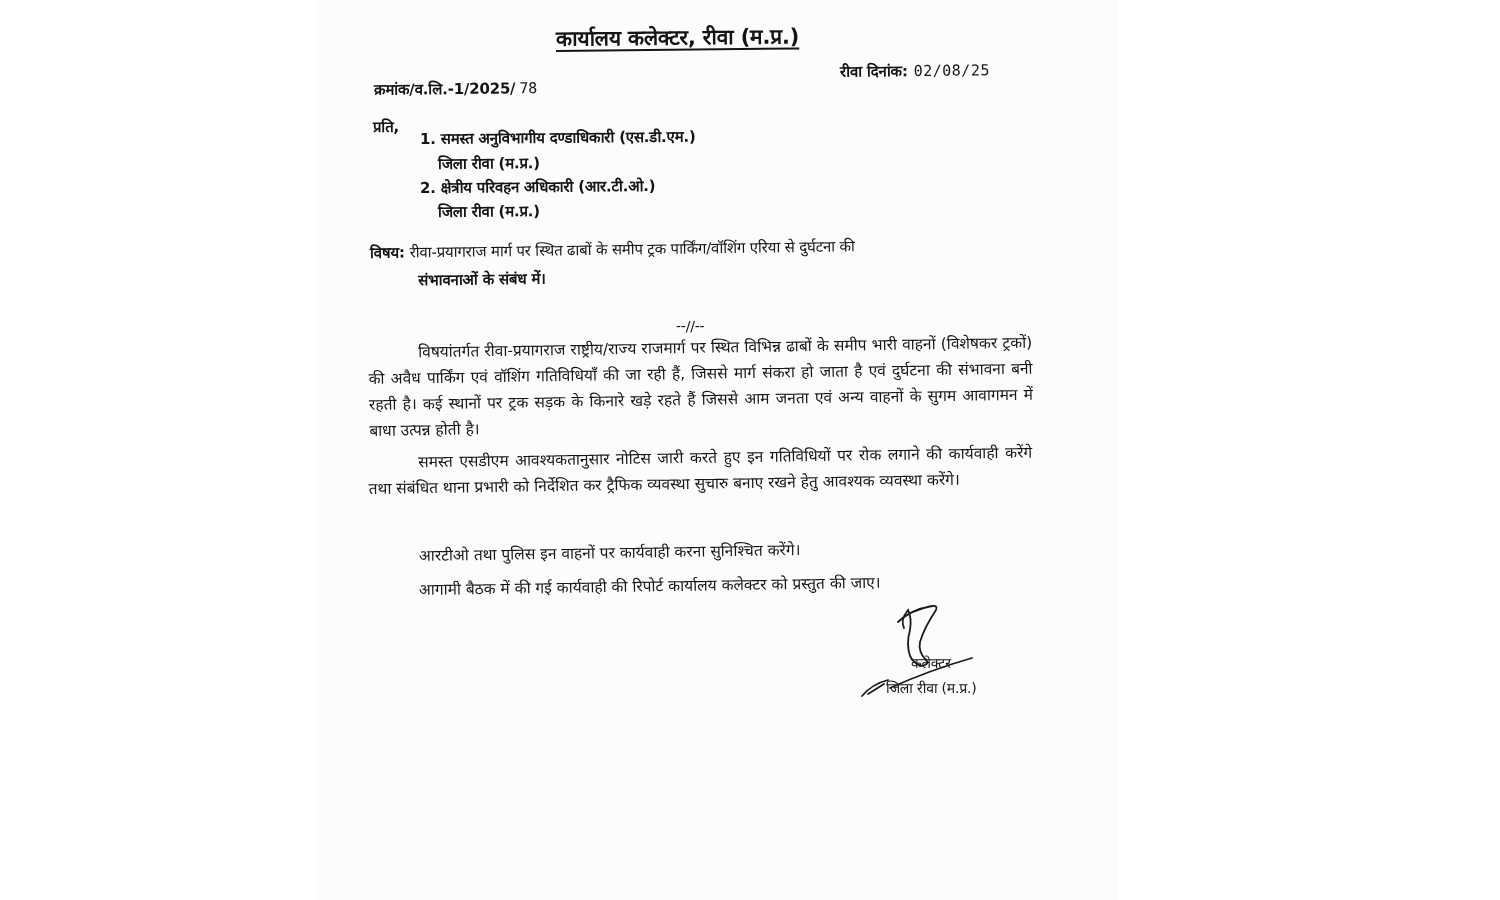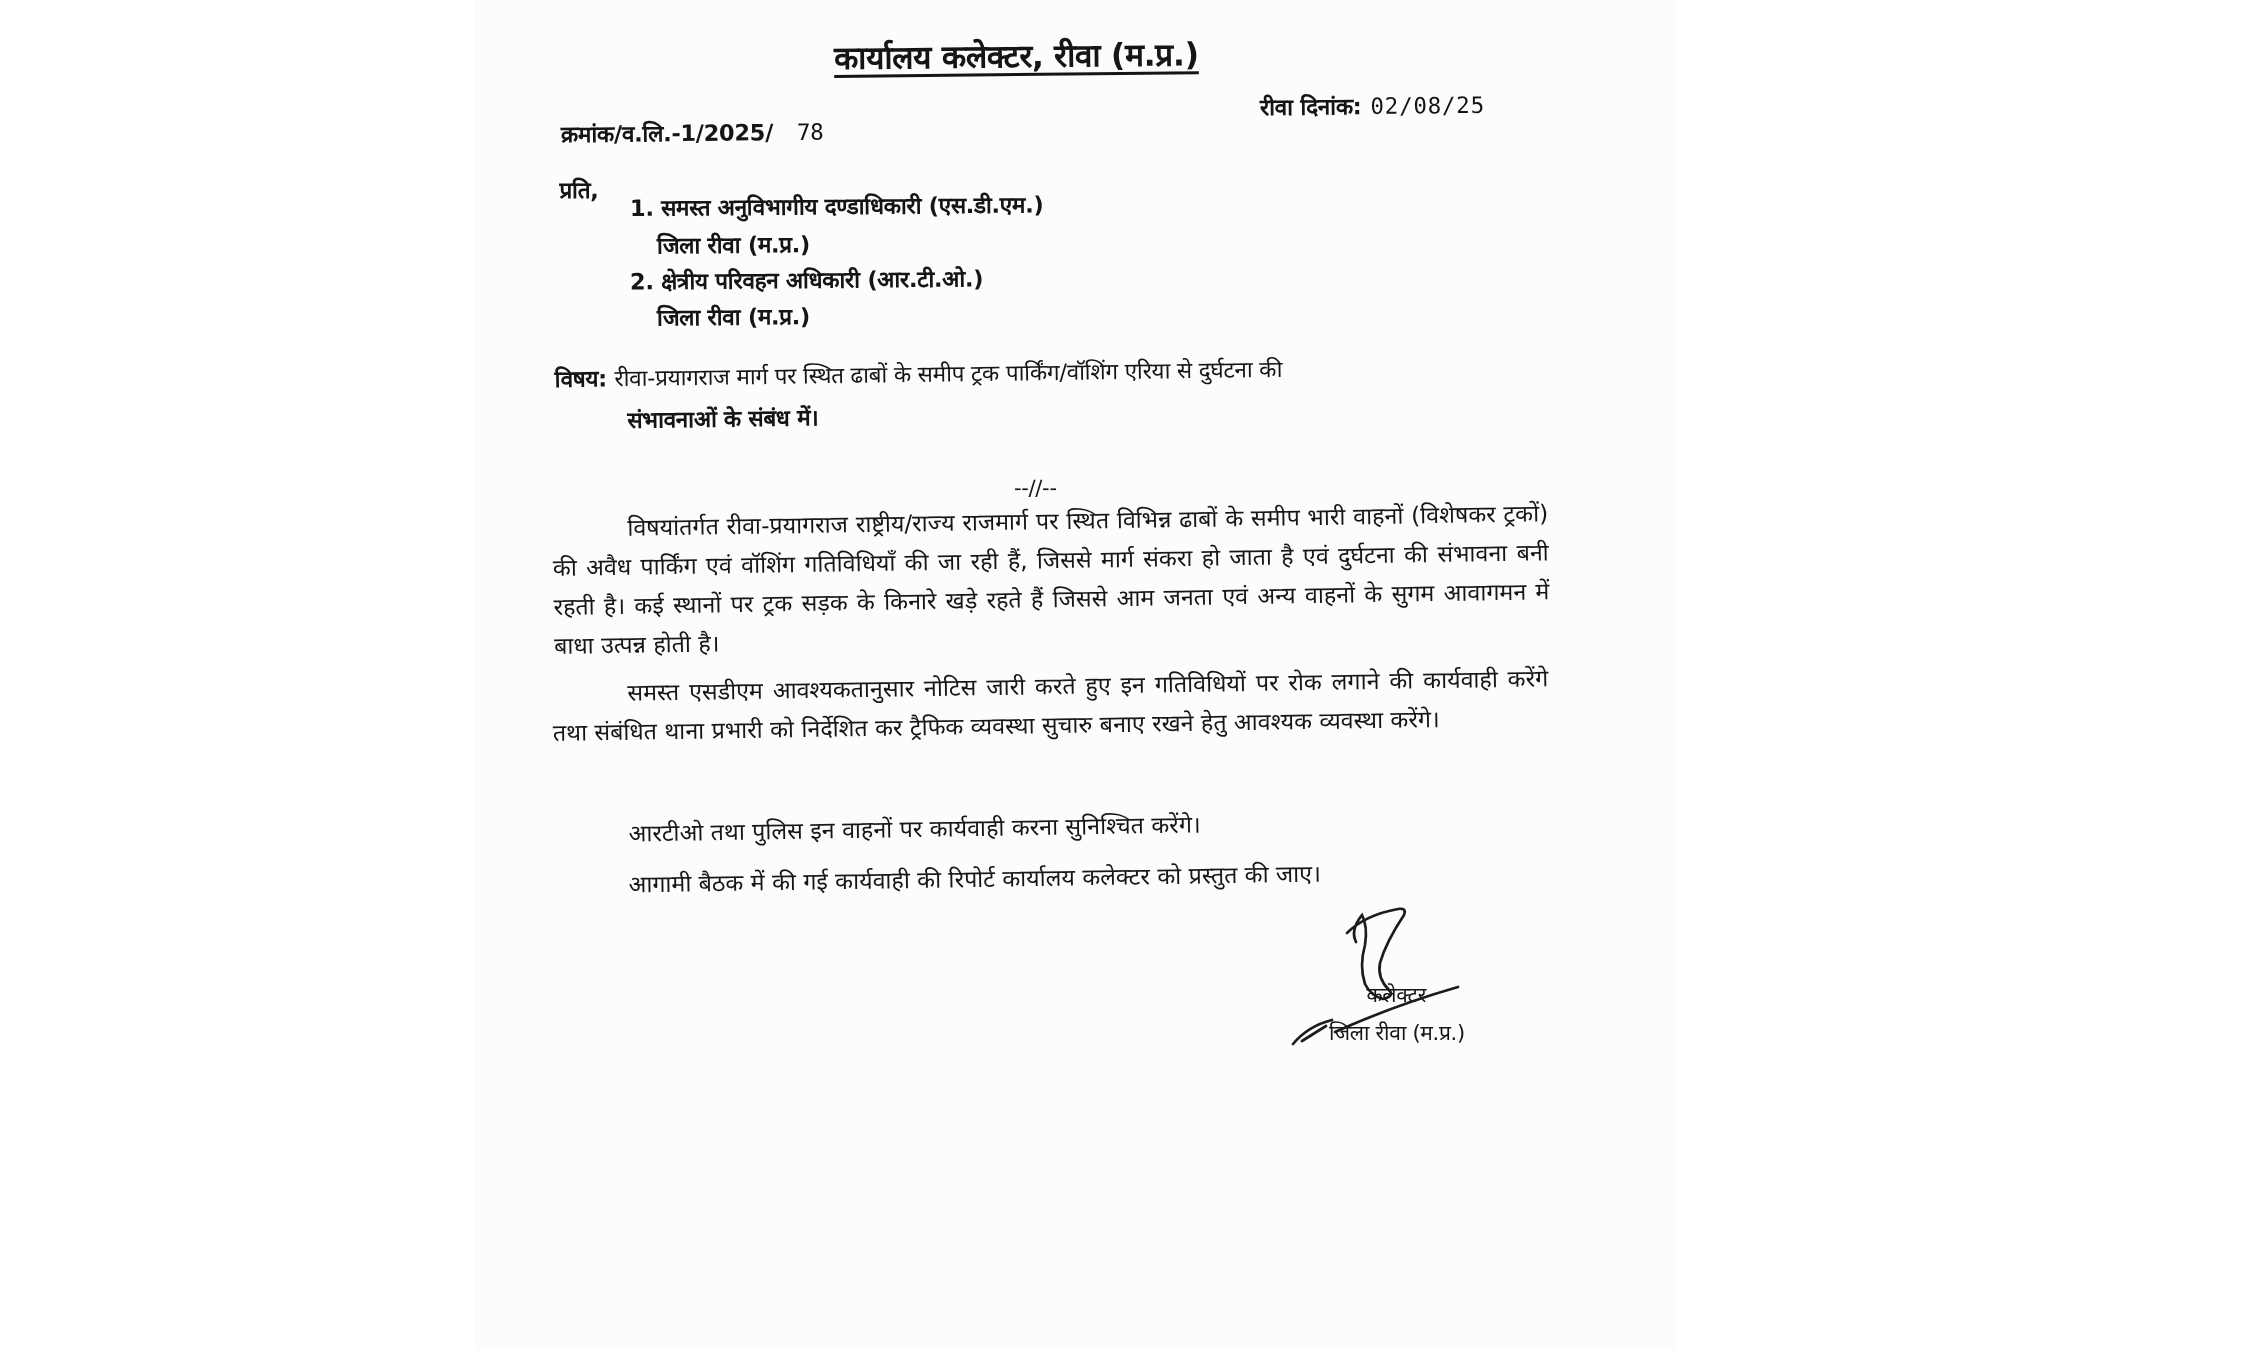--- a/index.html
+++ b/index.html
@@ -55,21 +55,21 @@
     }
     .ref-row {
       left: 374px;
       top: 78px;
       font-size: 15px;
       transform: rotate(-0.6deg);
     }
     .ref-hand {
       font-weight: normal;
       font-family: "DejaVu Sans Mono", monospace;
-      margin-left: 16px;
+      margin-left: 4px;
     }
     .to-label {
       left: 373px;
       top: 116px;
       font-size: 15px;
       text-align: right;
     }
     .addr {
       font-size: 15px;
       transform: rotate(-0.5deg);

